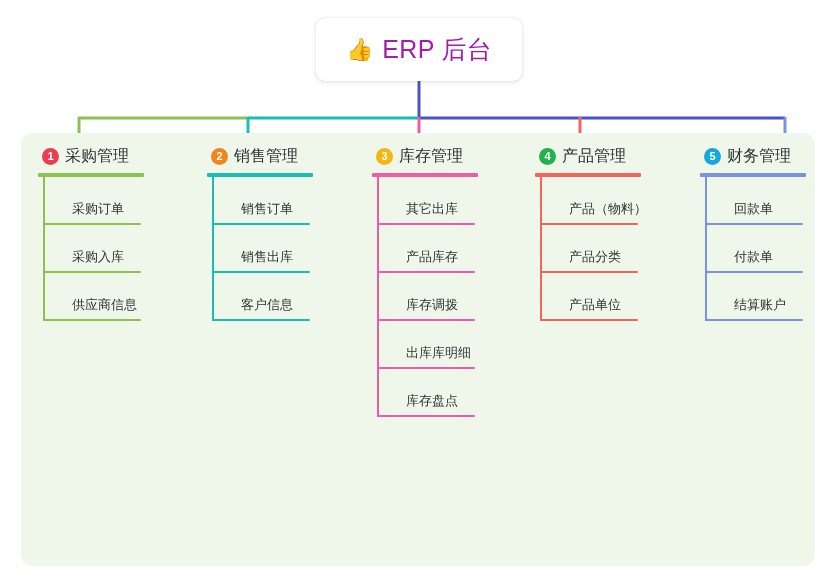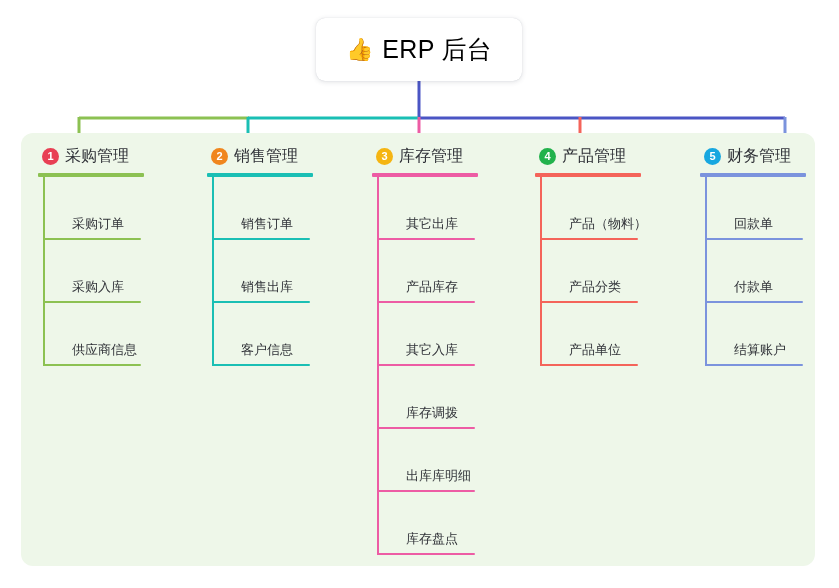--- a/index.html
+++ b/index.html
@@ -35,21 +35,21 @@
     gap: 9px;
     box-sizing: border-box;
   }
   .root-emoji {
     font-size: 22px;
     line-height: 1;
     display: inline-block;
   }
   .root-title {
     font-size: 25px;
-    color: #000000;
+    color: #a21caf;
     letter-spacing: 0.3px;
     white-space: nowrap;
   }
 
   
   #connectors {
     position: absolute;
     left: 0;
     top: 0;
     width: 839px;
@@ -110,21 +110,21 @@
   }
   .spine {
     position: absolute;
     left: 5px;
     top: 0;
     width: 2px;
     bottom: 0;
   }
   .item {
     position: relative;
-    height: 63px;
+    height: 48px;
   }
   .item-label {
     position: absolute;
     left: 8px;
     bottom: 7px;
     font-size: 13px;
     color: #313339;
     white-space: nowrap;
   }
   .item-rule {
@@ -218,24 +218,20 @@
           <div class="spine" style="background: rgb(237, 92, 164);"></div>
           <div class="item">
             <span class="item-label">其它出库</span>
             <div class="item-rule" style="background: rgb(237, 92, 164);"></div>
           </div>
           <div class="item">
             <span class="item-label">产品库存</span>
             <div class="item-rule" style="background: rgb(237, 92, 164);"></div>
           </div>
           <div class="item">
-            <span class="item-label">其它入库</span>
-            <div class="item-rule" style="background: rgb(237, 92, 164);"></div>
-          </div>
-          <div class="item">
             <span class="item-label">库存调拨</span>
             <div class="item-rule" style="background: rgb(237, 92, 164);"></div>
           </div>
           <div class="item">
             <span class="item-label">出库库明细</span>
             <div class="item-rule" style="background: rgb(237, 92, 164);"></div>
           </div>
           <div class="item">
             <span class="item-label">库存盘点</span>
             <div class="item-rule" style="background: rgb(237, 92, 164);"></div>

